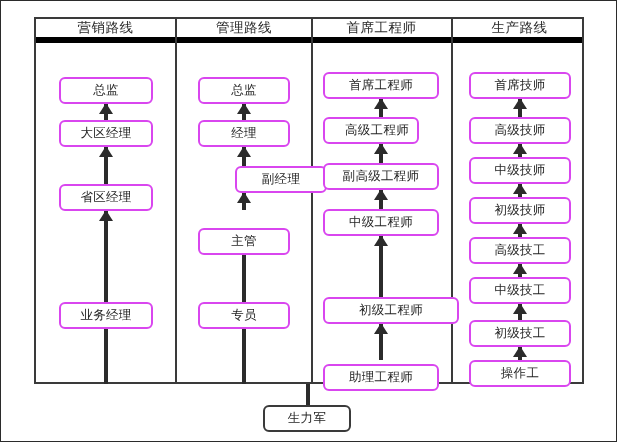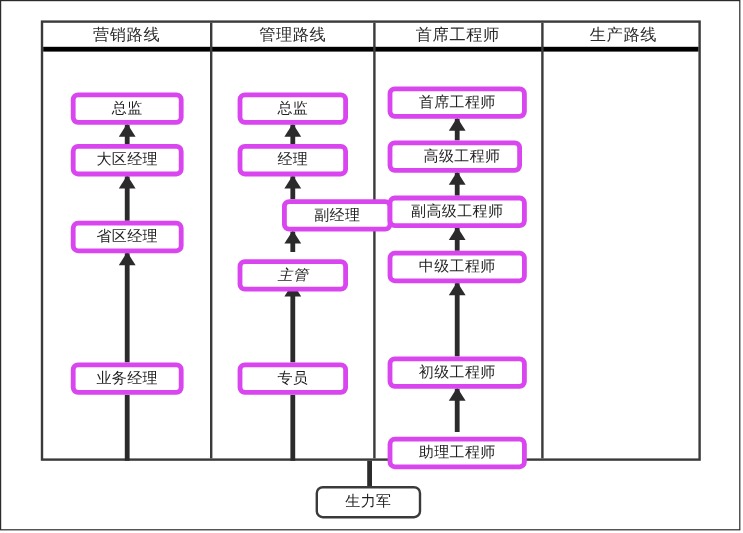--- a/index.html
+++ b/index.html
@@ -34,21 +34,21 @@
     background: #ffffff;
   }
 
   
   .col-header-row {
     position: absolute;
     left: 0;
     top: 0;
     width: 100%;
     height: 24px;
-    border-bottom: 4px solid #000000;
+    border-bottom: 6px solid #000000;
     box-sizing: border-box;
   }
   .col-header {
     position: absolute;
     top: 0;
     height: 100%;
     display: flex;
     align-items: center;
     justify-content: center;
     font-size: 13.5px;
@@ -79,21 +79,21 @@
     position: absolute;
     width: 4px;
     background: #2b2b2b;
     transform: translateX(-2px);
   }
 
   
   .node {
     position: absolute;
     box-sizing: border-box;
-    border: 4px solid #d946ef;
+    border: 2px solid #d946ef;
     border-radius: 6px;
     background: #ffffff;
     display: flex;
     align-items: center;
     justify-content: center;
     font-size: 12.5px;
     color: #1f1f1f;
     letter-spacing: 0.3px;
     white-space: nowrap;
   }
@@ -175,36 +175,54 @@
       </div>
     <div class="lane" style="left: 141px; width: 134px;">
         <div class="spine" style="left: 67px; top: 286px; height: 55px;"></div>
         <div class="arrow" style="left: 67px; top: 61px; height: 16px;"></div>
         <div class="arrow" style="left: 67px; top: 104px; height: 19px;"></div>
         <div class="arrow" style="left: 67px; top: 150px; height: 17px;"></div>
         <div class="arrow" style="left: 67px; top: 194px; height: 65px;"></div>
         <div class="node" style="left: 21px; top: 34px; width: 92px; height: 27px;">总监</div>
         <div class="node" style="left: 21px; top: 77px; width: 92px; height: 27px;">经理</div>
         <div class="node" style="left: 21px; top: 123px; width: 92px; height: 27px; margin-left: 37px;">副经理</div>
-        <div class="node" style="left: 21px; top: 173px; width: 92px; height: 27px; font-style: italic;">主管</div>
+        <div class="node" style="left: 21px; top: 185px; width: 92px; height: 27px;">主管</div>
         <div class="node" style="left: 21px; top: 259px; width: 92px; height: 27px;">专员</div>
       </div>
     <div class="lane" style="left: 276px; width: 139px;">
         <div class="spine" style="left: 69px; top: 344px;"></div>
         <div class="arrow" style="left: 69px; top: 56px; height: 18px;"></div>
         <div class="arrow" style="left: 69px; top: 101px; height: 19px;"></div>
         <div class="arrow" style="left: 69px; top: 147px; height: 19px;"></div>
         <div class="arrow" style="left: 69px; top: 193px; height: 61px;"></div>
         <div class="arrow" style="left: 69px; top: 281px; height: 36px;"></div>
         <div class="node" style="left: 11px; top: 29px; width: 116px; height: 27px;">首席工程师</div>
-        <div class="node" style="left: 11px; top: 74px; width: 112px; height: 27px; padding-left: 12px;">高级工程师</div>
+        <div class="node" style="left: 11px; top: 74px; width: 96px; height: 27px; padding-left: 12px;">高级工程师</div>
         <div class="node" style="left: 11px; top: 120px; width: 116px; height: 27px;">副高级工程师</div>
         <div class="node" style="left: 11px; top: 166px; width: 116px; height: 27px;">中级工程师</div>
-        <div class="node" style="left: 11px; top: 254px; width: 116px; height: 27px;">初级工程师</div>
+        <div class="node" style="left: 11px; top: 254px; width: 136px; height: 27px;">初级工程师</div>
         <div class="node" style="left: 11px; top: 321px; width: 116px; height: 27px;">助理工程师</div>
+      </div>
+    <div class="lane" style="left: 417px; width: 133px;">
+        <div class="spine" style="left: 67px; top: 344px;"></div>
+        <div class="arrow" style="left: 67px; top: 56px; height: 18px;"></div>
+        <div class="arrow" style="left: 67px; top: 101px; height: 13px;"></div>
+        <div class="arrow" style="left: 67px; top: 141px; height: 13px;"></div>
+        <div class="arrow" style="left: 67px; top: 181px; height: 13px;"></div>
+        <div class="arrow" style="left: 67px; top: 221px; height: 13px;"></div>
+        <div class="arrow" style="left: 67px; top: 261px; height: 16px;"></div>
+        <div class="arrow" style="left: 67px; top: 304px; height: 13px;"></div>
+        <div class="node" style="left: 16px; top: 29px; width: 102px; height: 27px;">首席技师</div>
+        <div class="node" style="left: 16px; top: 74px; width: 102px; height: 27px;">高级技师</div>
+        <div class="node" style="left: 16px; top: 114px; width: 102px; height: 27px;">中级技师</div>
+        <div class="node" style="left: 16px; top: 154px; width: 102px; height: 27px;">初级技师</div>
+        <div class="node" style="left: 16px; top: 194px; width: 102px; height: 27px;">高级技工</div>
+        <div class="node" style="left: 16px; top: 234px; width: 102px; height: 27px;">中级技工</div>
+        <div class="node" style="left: 16px; top: 277px; width: 102px; height: 27px;">初级技工</div>
+        <div class="node" style="left: 16px; top: 317px; width: 102px; height: 27px;">操作工</div>
       </div>
 
   </div>
 
   <div id="feeder-riser"></div>
   <div id="feeder-node">生力军</div>
 
 </div>
 
 </body></html>

